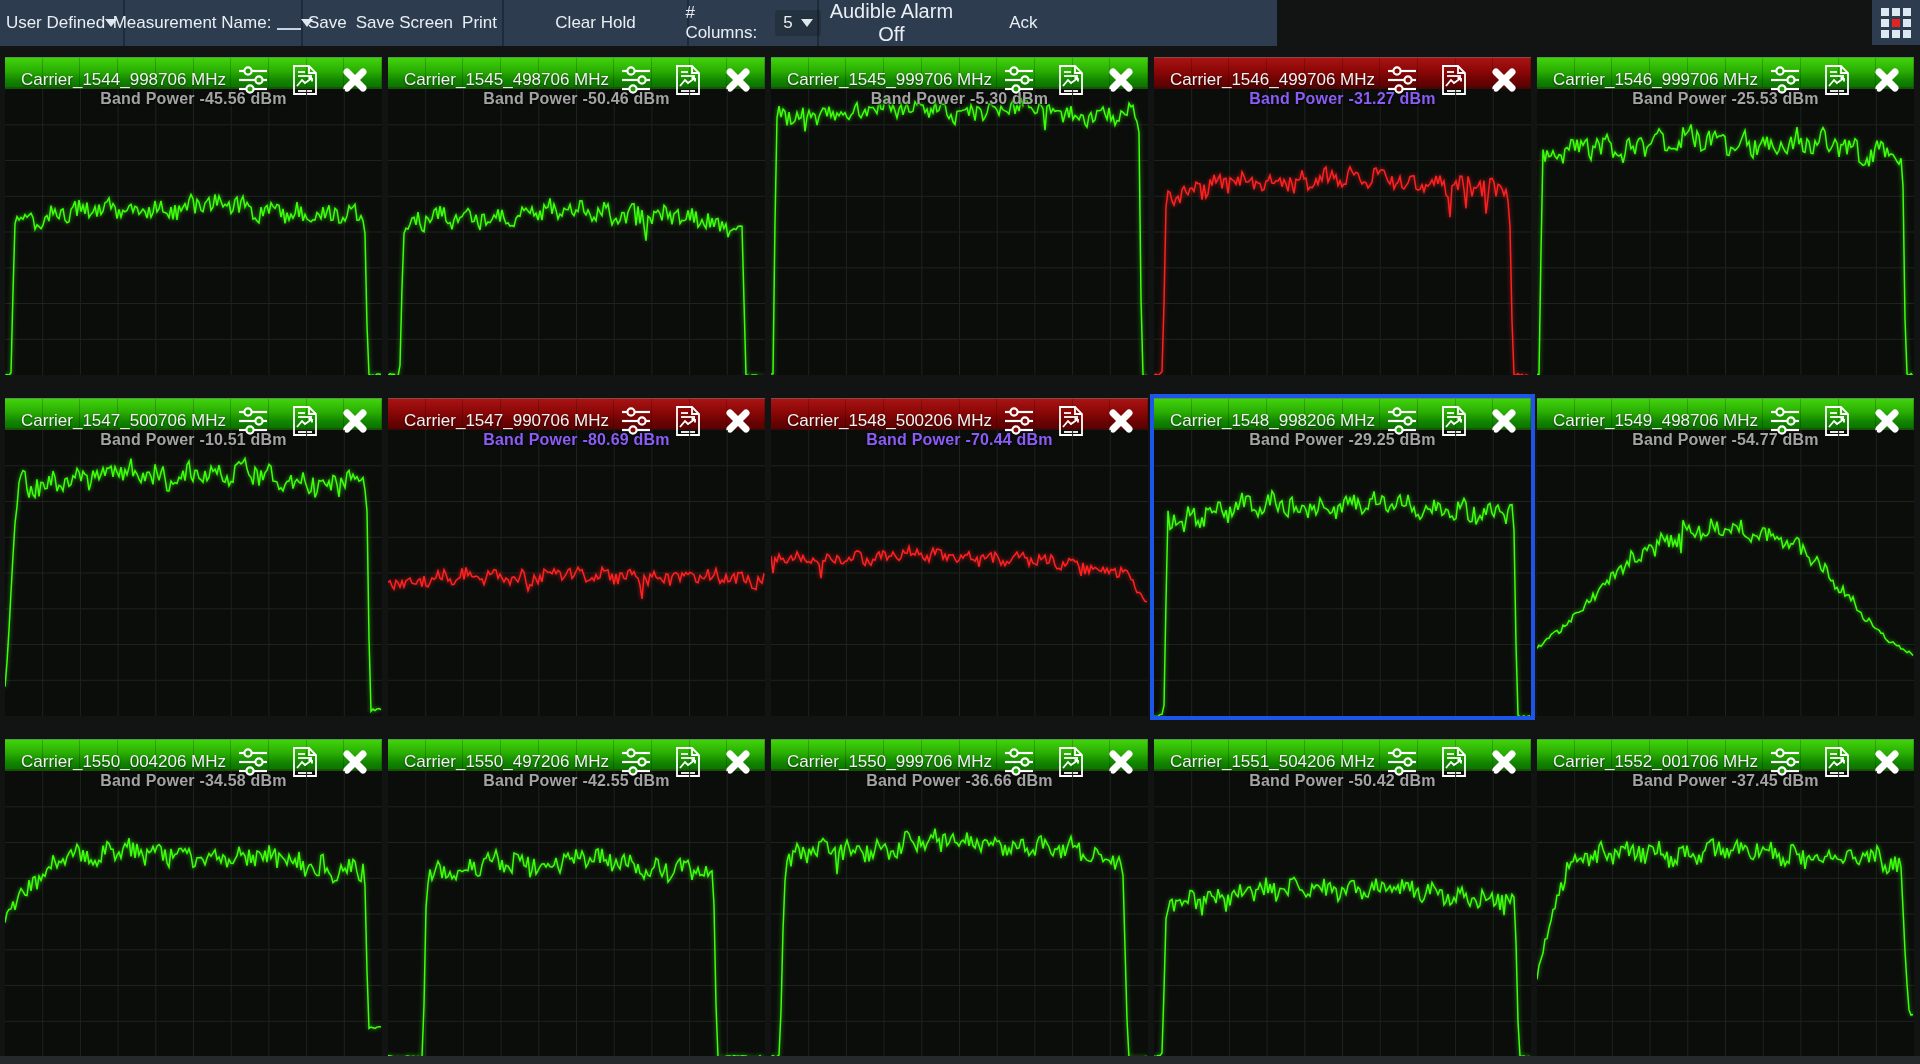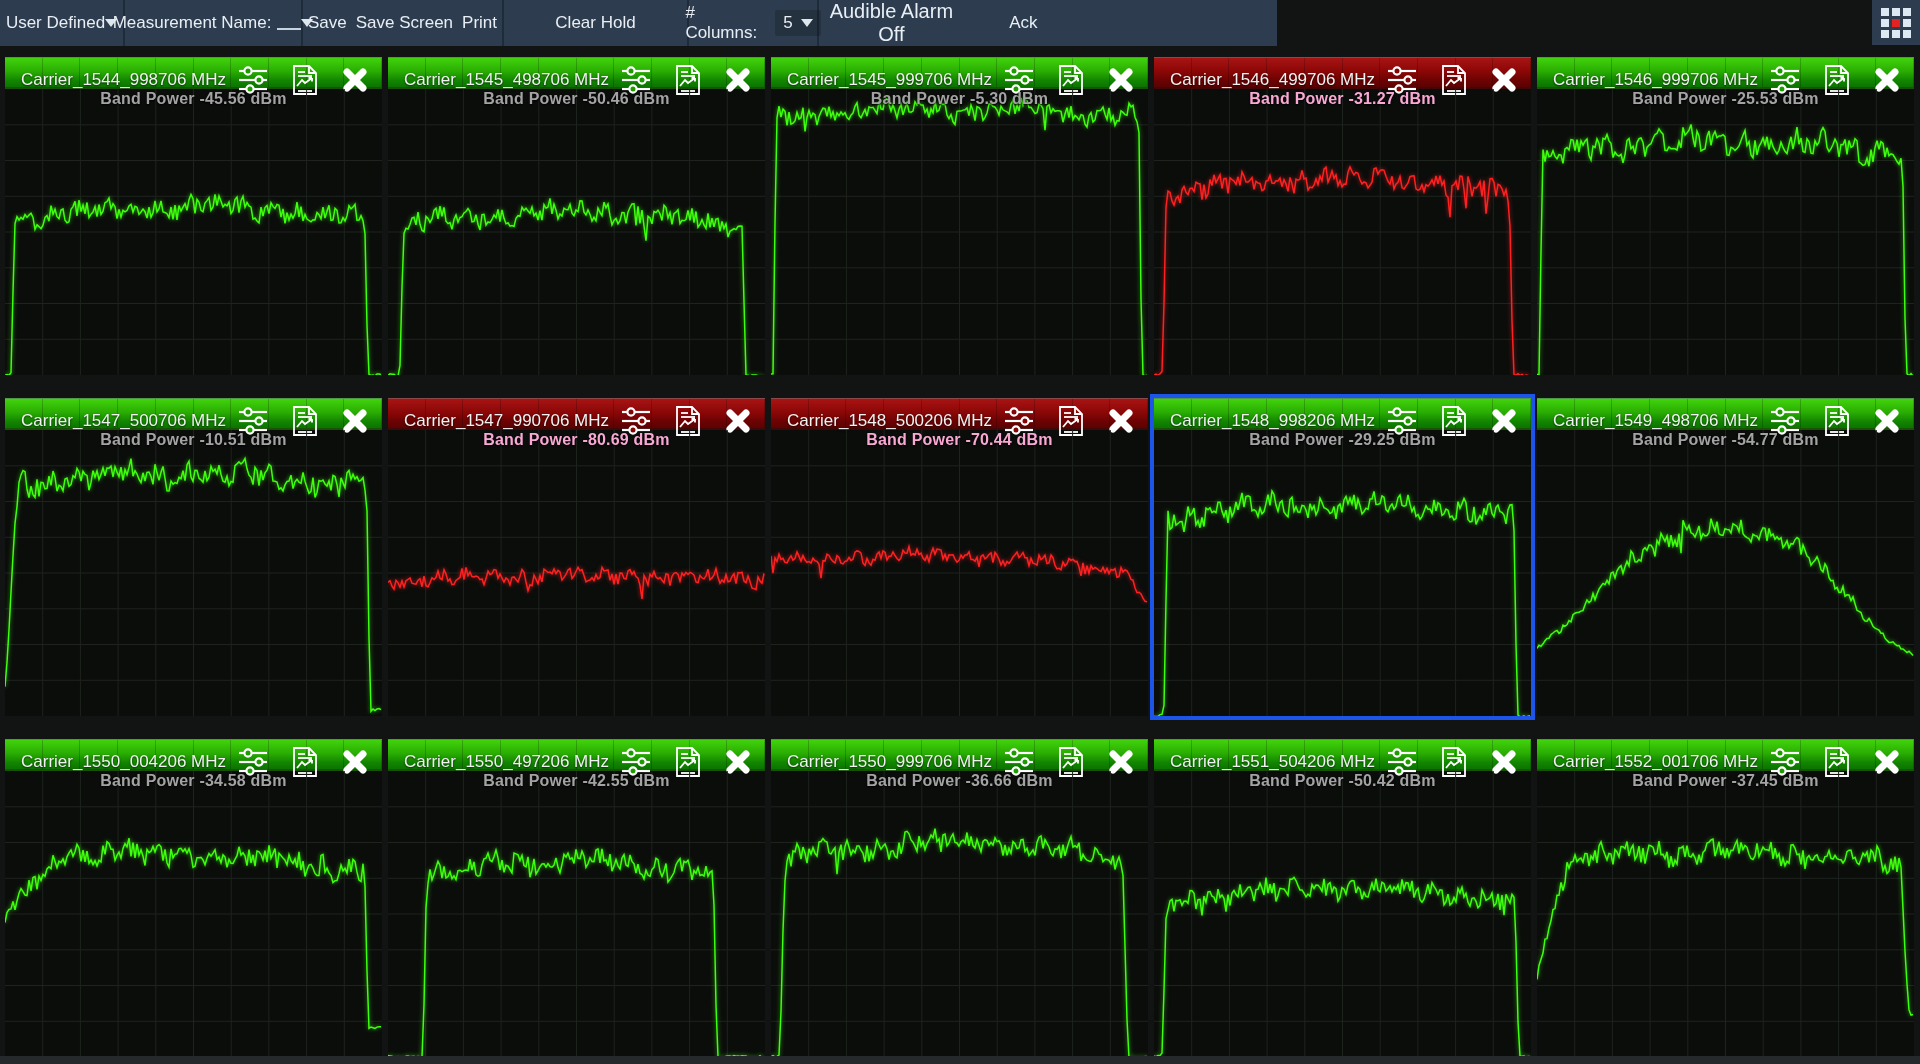--- a/index.html
+++ b/index.html
@@ -53,21 +53,21 @@
     padding-right:6px; position:relative; z-index:1; }
   .hdr-icons svg { display:block; cursor:pointer; }
   .icon-stroke { stroke:#fff; fill:none; }
   .panel.normal .knob { fill:#1d9c00; }
   .panel.alarm  .knob { fill:#830707; }
 
   .band-power { position:absolute; top:33px; left:0; right:0; text-align:center;
     font-size:16px; font-weight:bold; z-index:2; text-shadow:0 1px 2px #000;
     letter-spacing:0.2px; pointer-events:none; }
   .panel.normal .band-power { color:#a3a3a3; }
-  .panel.alarm  .band-power { color:#f9a8d4; }
+  .panel.alarm  .band-power { color:#8b5cf6; }
 
   .chart { position:absolute; left:0; top:32px; width:377px; height:286px; z-index:1; }
   .gridline { stroke:#1e231e; stroke-width:1; }
   .trace { fill:none; stroke-width:1.5; }
   .panel.normal .trace { filter:drop-shadow(0 0 2px rgba(62,255,12,0.7)); }
   .panel.alarm  .trace { filter:drop-shadow(0 0 2px rgba(255,33,33,0.7)); }
 
   .footer-strip { position:absolute; left:0; bottom:0; width:1920px; height:8px;
     background:#26292b; z-index:5; }
 </style>

